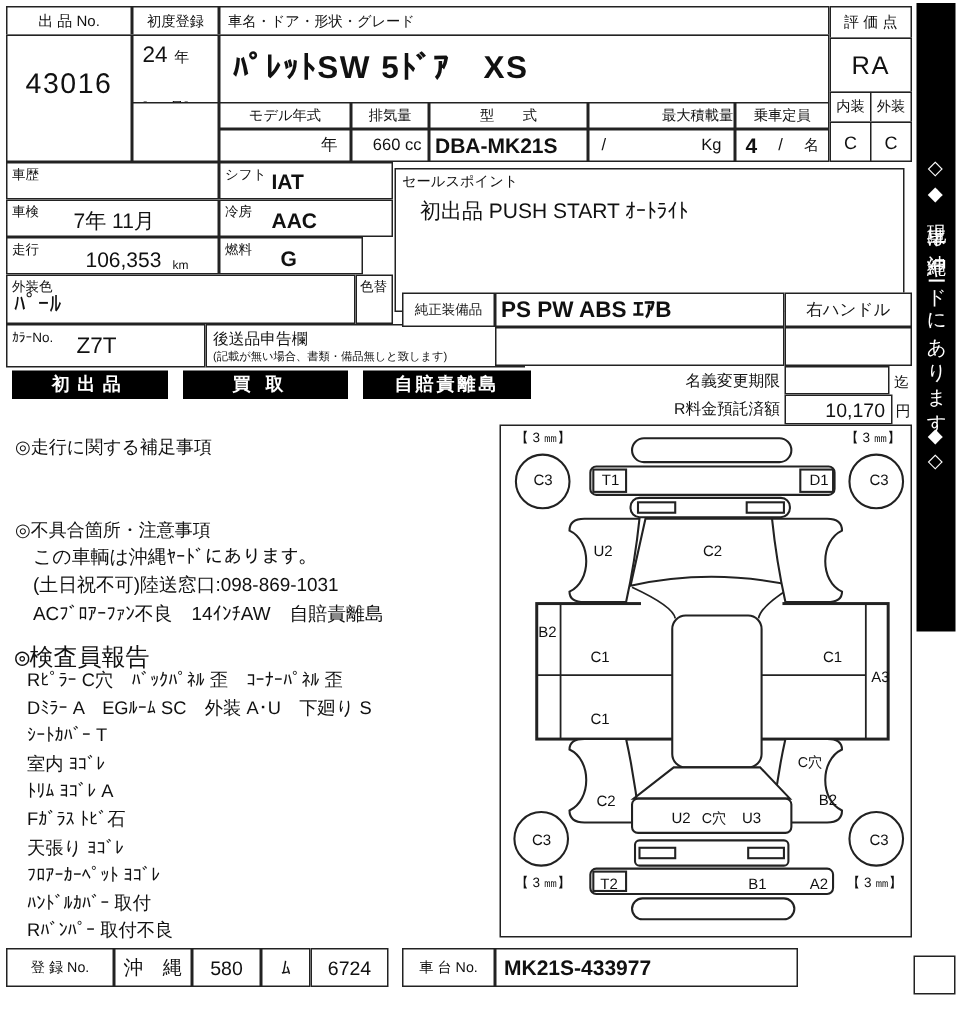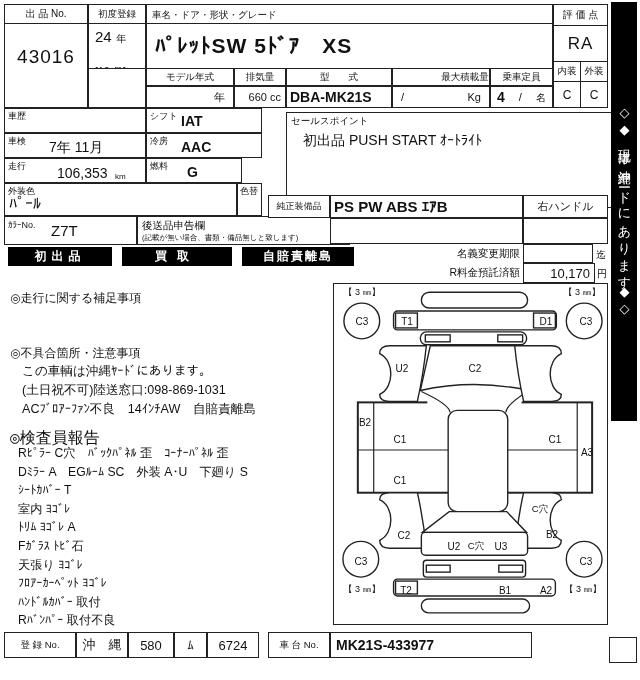--- a/index.html
+++ b/index.html
@@ -111,21 +111,21 @@
 
   <div class="cell" style="left:4px;top:216px;width:133px;height:29px;">
     <span class="lblsm" style="position:absolute;top:3px;left:3px;text-align:right;">ｶﾗｰNo.</span>
     <span style="position:absolute;left:46px;top:5px;font-size:15px;">Z7T</span>
   </div>
   <div class="cell" style="left:137px;top:216px;width:213px;height:29px;">
     <div style="font-size:10.5px;padding:2px 0 0 4px;">後送品申告欄</div>
     <div style="font-size:7.5px;padding-left:4px;">(記載が無い場合、書類・備品無しと致します)</div>
   </div>
 
-  <div class="cell" style="left:286px;top:112px;width:340px;height:96px;">
+  <div class="cell" style="left:263px;top:112px;width:340px;height:96px;">
     <div style="font-size:9.5px;padding:2px 0 0 4px;">セールスポイント</div>
     <div style="font-size:14px;padding:4px 0 0 16px;">初出品 PUSH START ｵｰﾄﾗｲﾄ</div>
   </div>
   <div class="cell ctr" style="left:268px;top:195px;width:62px;height:23px;font-size:9px;">純正装備品</div>
   <div class="cell" style="left:330px;top:195px;width:193px;height:23px;font-size:15px;font-weight:bold;line-height:21px;padding-left:3px;">PS PW ABS ｴｱB</div>
   <div class="cell ctr" style="left:523px;top:195px;width:85px;height:23px;font-size:11px;">右ハンドル</div>
   <div class="cell" style="left:330px;top:218px;width:193px;height:26px;"></div>
   <div class="cell" style="left:523px;top:218px;width:85px;height:26px;"></div>
 
   <div class="badge" style="left:8px;top:247px;width:104px;height:19px;">初出品</div>

